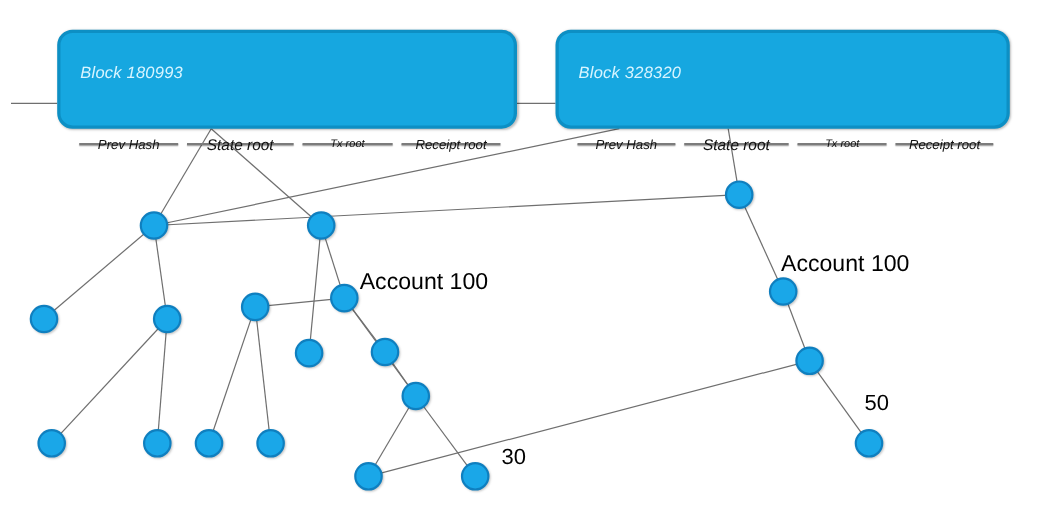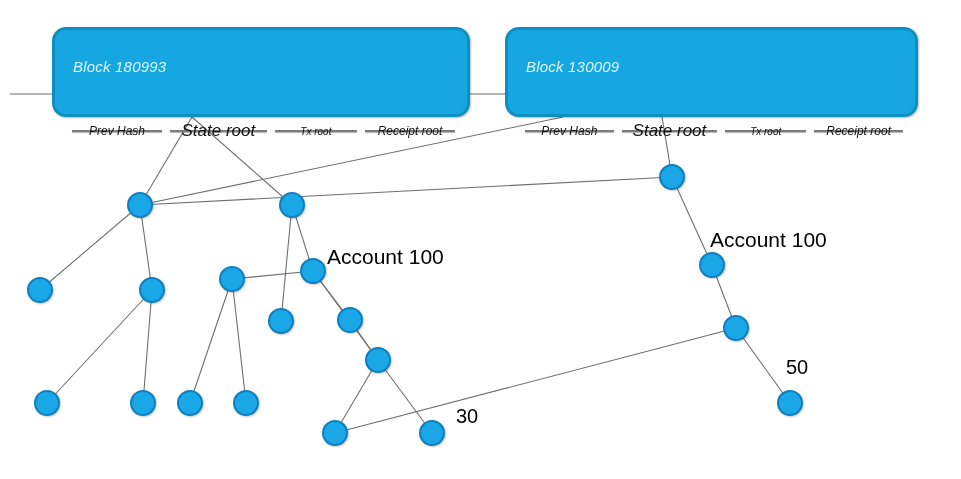--- a/index.html
+++ b/index.html
@@ -61,21 +61,21 @@
     display: flex;
     align-items: center;
     justify-content: center;
     font-family: "Liberation Sans", sans-serif;
     white-space: nowrap;
     box-sizing: border-box;
     box-shadow: 0 1px 1px rgba(0,0,0,0.3);
     margin-top: 48px;
   }
   .field.f-prev   { width: 93px;  font-size: 12px; }
-  .field.f-state  { width: 100px; font-size: 17px; }
+  .field.f-state  { width: 100px; font-size: 14px; }
   .field.f-tx     { width: 85px;  font-size: 10px; }
   .field.f-receipt{ width: 93px;  font-size: 12px; }
 
   .node {
     position: absolute;
     width: 26px;
     height: 26px;
     margin-left: -13px;
     margin-top: -13px;
     border-radius: 50%;
@@ -131,21 +131,21 @@
     <div class="block-title">Block 180993</div>
     <div class="field-row">
       <div class="field f-prev">Prev Hash</div>
       <div class="field f-state">State root</div>
       <div class="field f-tx">Tx root</div>
       <div class="field f-receipt">Receipt root</div>
     </div>
   </div>
 
   <div class="block" style="left: 505px; top: 27px; width: 413px; height: 90px;">
-    <div class="block-title">Block 130009</div>
+    <div class="block-title">Block 328320</div>
     <div class="field-row">
       <div class="field f-prev">Prev Hash</div>
       <div class="field f-state">State root</div>
       <div class="field f-tx">Tx root</div>
       <div class="field f-receipt">Receipt root</div>
     </div>
   </div>
 
   <div id="node-layer">
       <div class="node" style="left: 140px; top: 205px;"></div>

